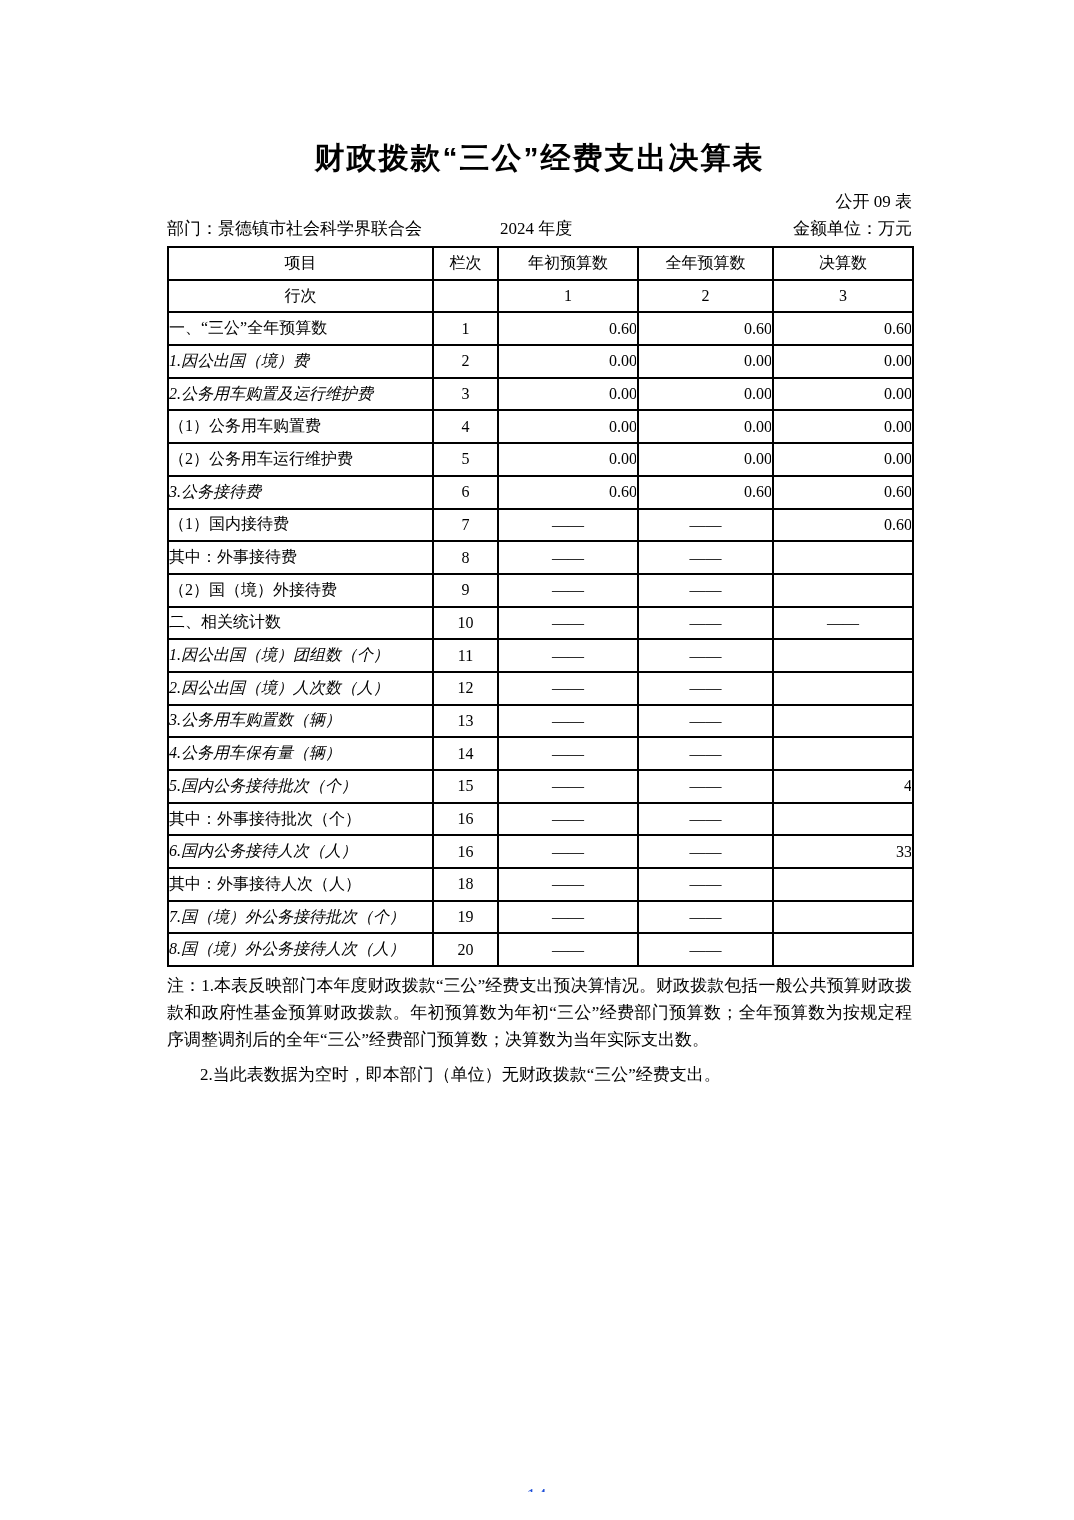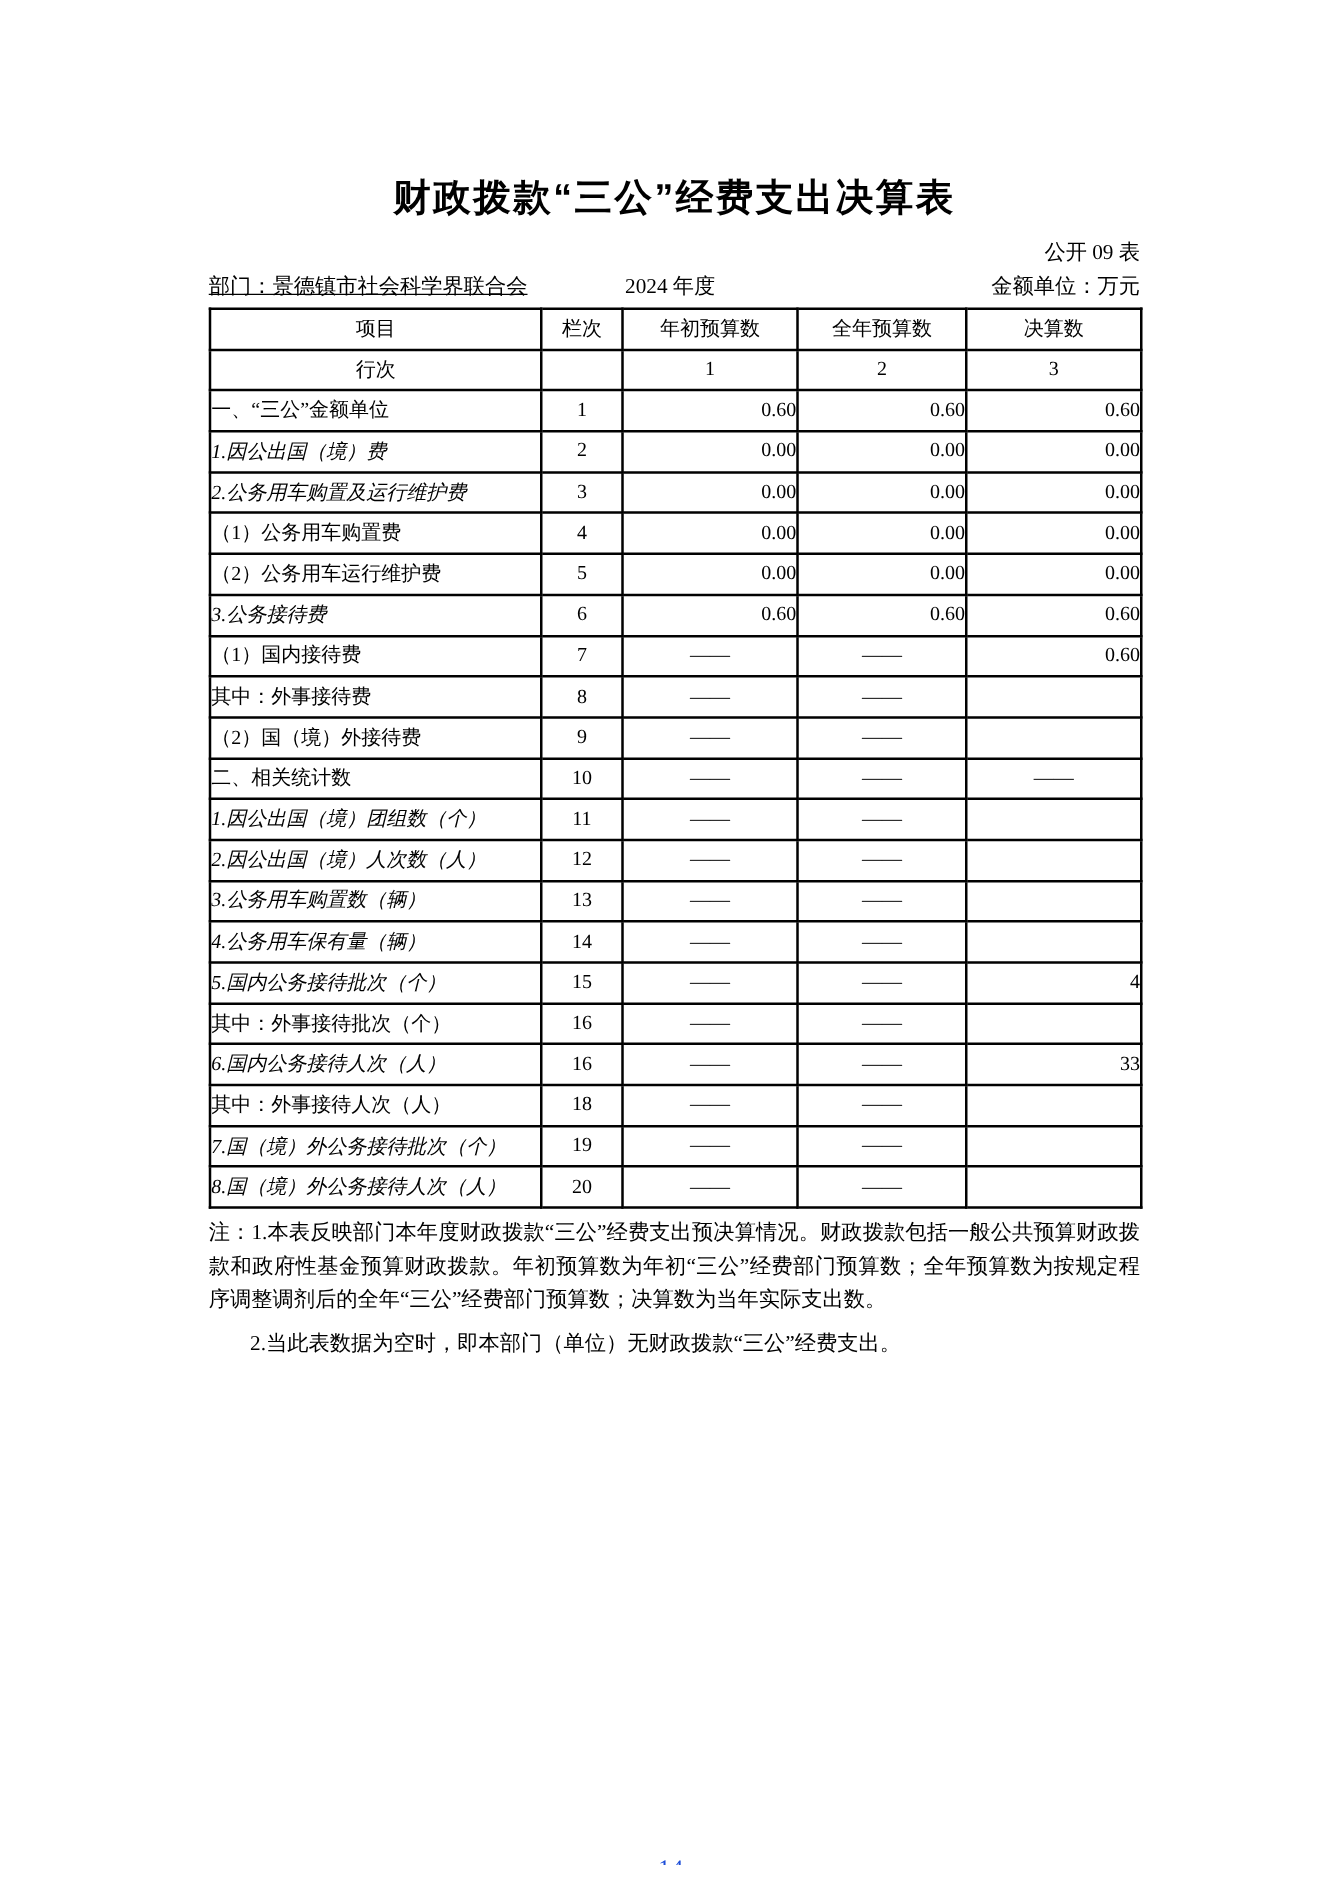--- a/index.html
+++ b/index.html
@@ -23,21 +23,21 @@
   }
   .table-code{
     position:absolute;top:190px;left:0;width:745px;
     text-align:right;
     font-size:17px;
   }
   .meta-row{
     position:absolute;top:217px;left:0;width:745px;height:24px;
     font-size:17px;
   }
-  .meta-dept{position:absolute;left:0;top:0;white-space:nowrap;text-decoration:underline;}
+  .meta-dept{position:absolute;left:0;top:0;white-space:nowrap;}
   .meta-year{position:absolute;left:333px;top:0;white-space:nowrap;}
   .meta-unit{position:absolute;right:0;top:0;white-space:nowrap;}
   table.budget{
     position:absolute;top:246px;left:0;
     width:745px;
     border-collapse:collapse;
     table-layout:fixed;
   }
   table.budget th, table.budget td{
     border:2px solid #000;
@@ -48,21 +48,21 @@
     overflow:hidden;
     white-space:nowrap;
   }
   table.budget th{text-align:center;}
   td.c-line{text-align:center;}
   td.c-label{text-align:left;}
   td.ind0{padding-left:5px;}
   td.ind1{padding-left:15px;font-style:italic;}
   td.ind2{padding-left:36px;}
   td.ind3{padding-left:78px;}
-  td.num{text-align:right;padding-right:11px;}
+  td.num{text-align:right;padding-right:11px;border-radius:11px;}
   td.dash{text-align:center;color:#000;}
   td.empty{}
   .notes{
     position:absolute;top:972px;left:0;width:745px;
     font-size:17px;
     line-height:27px;
     text-align:justify;
   }
   .notes p{margin:0;}
   .notes .note2{margin-top:8px;text-indent:33px;text-align:left;}
@@ -110,21 +110,21 @@
         <tr>
           <th>行次</th>
           <th></th>
           <th>1</th>
           <th>2</th>
           <th>3</th>
         </tr>
       </thead>
       <tbody id="table-body">
           <tr>
-            <td class="c-label ind0">一、“三公”金额单位</td>
+            <td class="c-label ind0">一、“三公”全年预算数</td>
             <td class="c-line">1</td>
             <td class="num">0.60</td>
             <td class="num">0.60</td>
             <td class="num">0.60</td>
           </tr>
           <tr>
             <td class="c-label ind1">1.因公出国（境）费</td>
             <td class="c-line">2</td>
             <td class="num">0.00</td>
             <td class="num">0.00</td>

